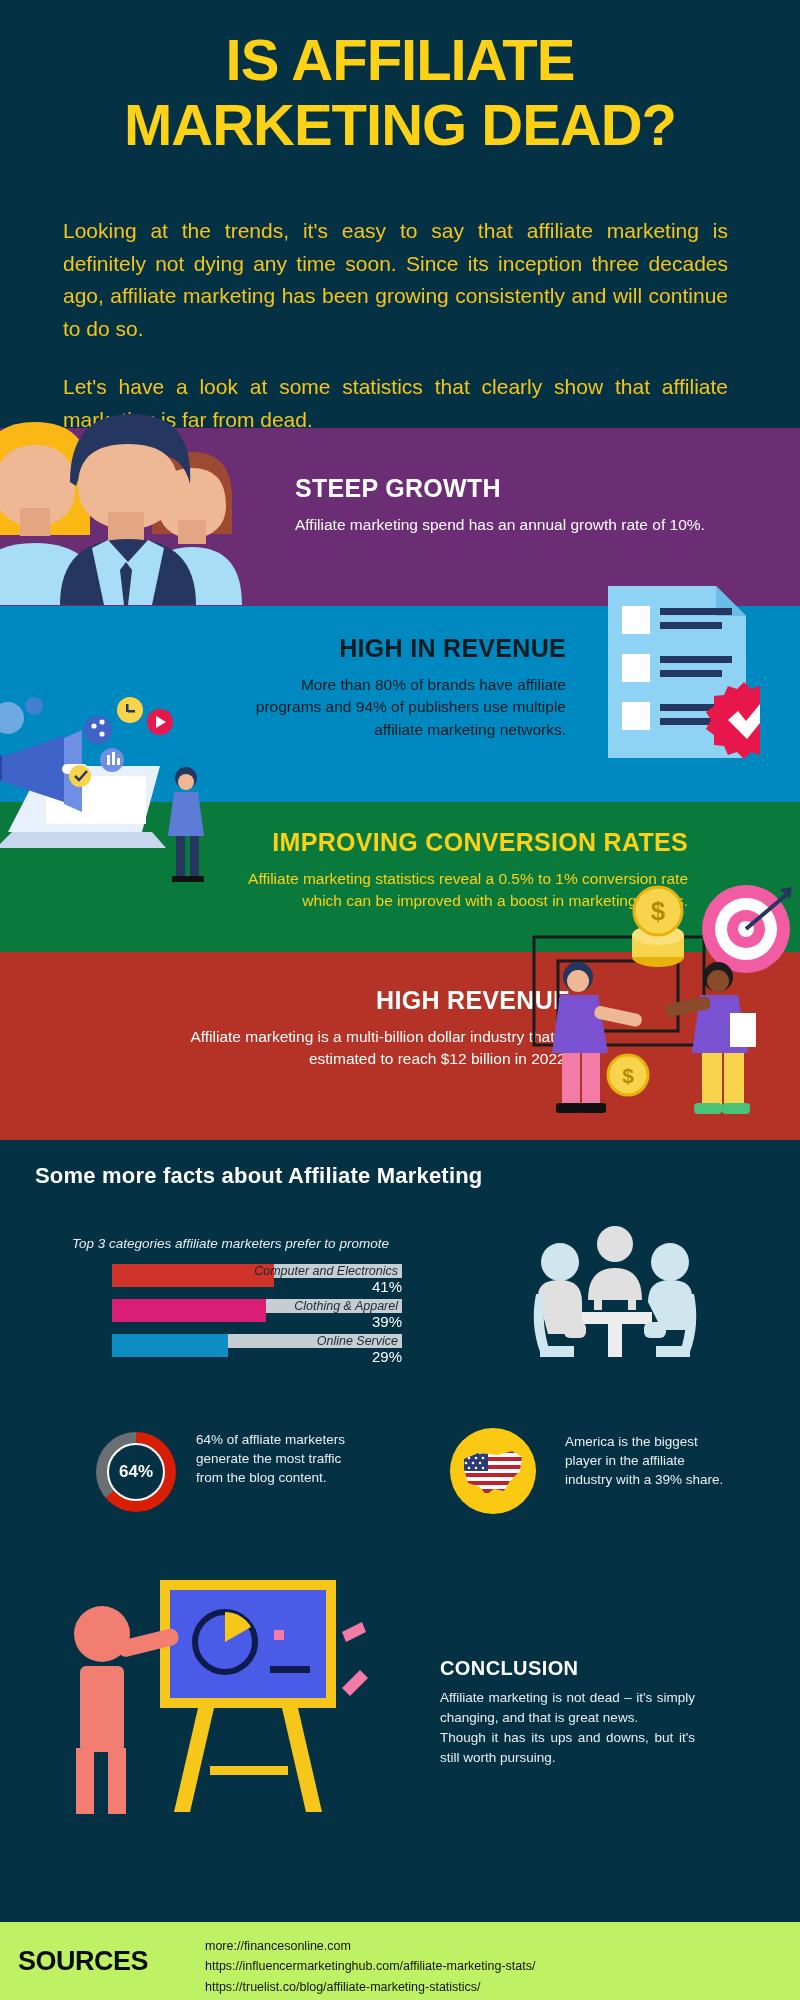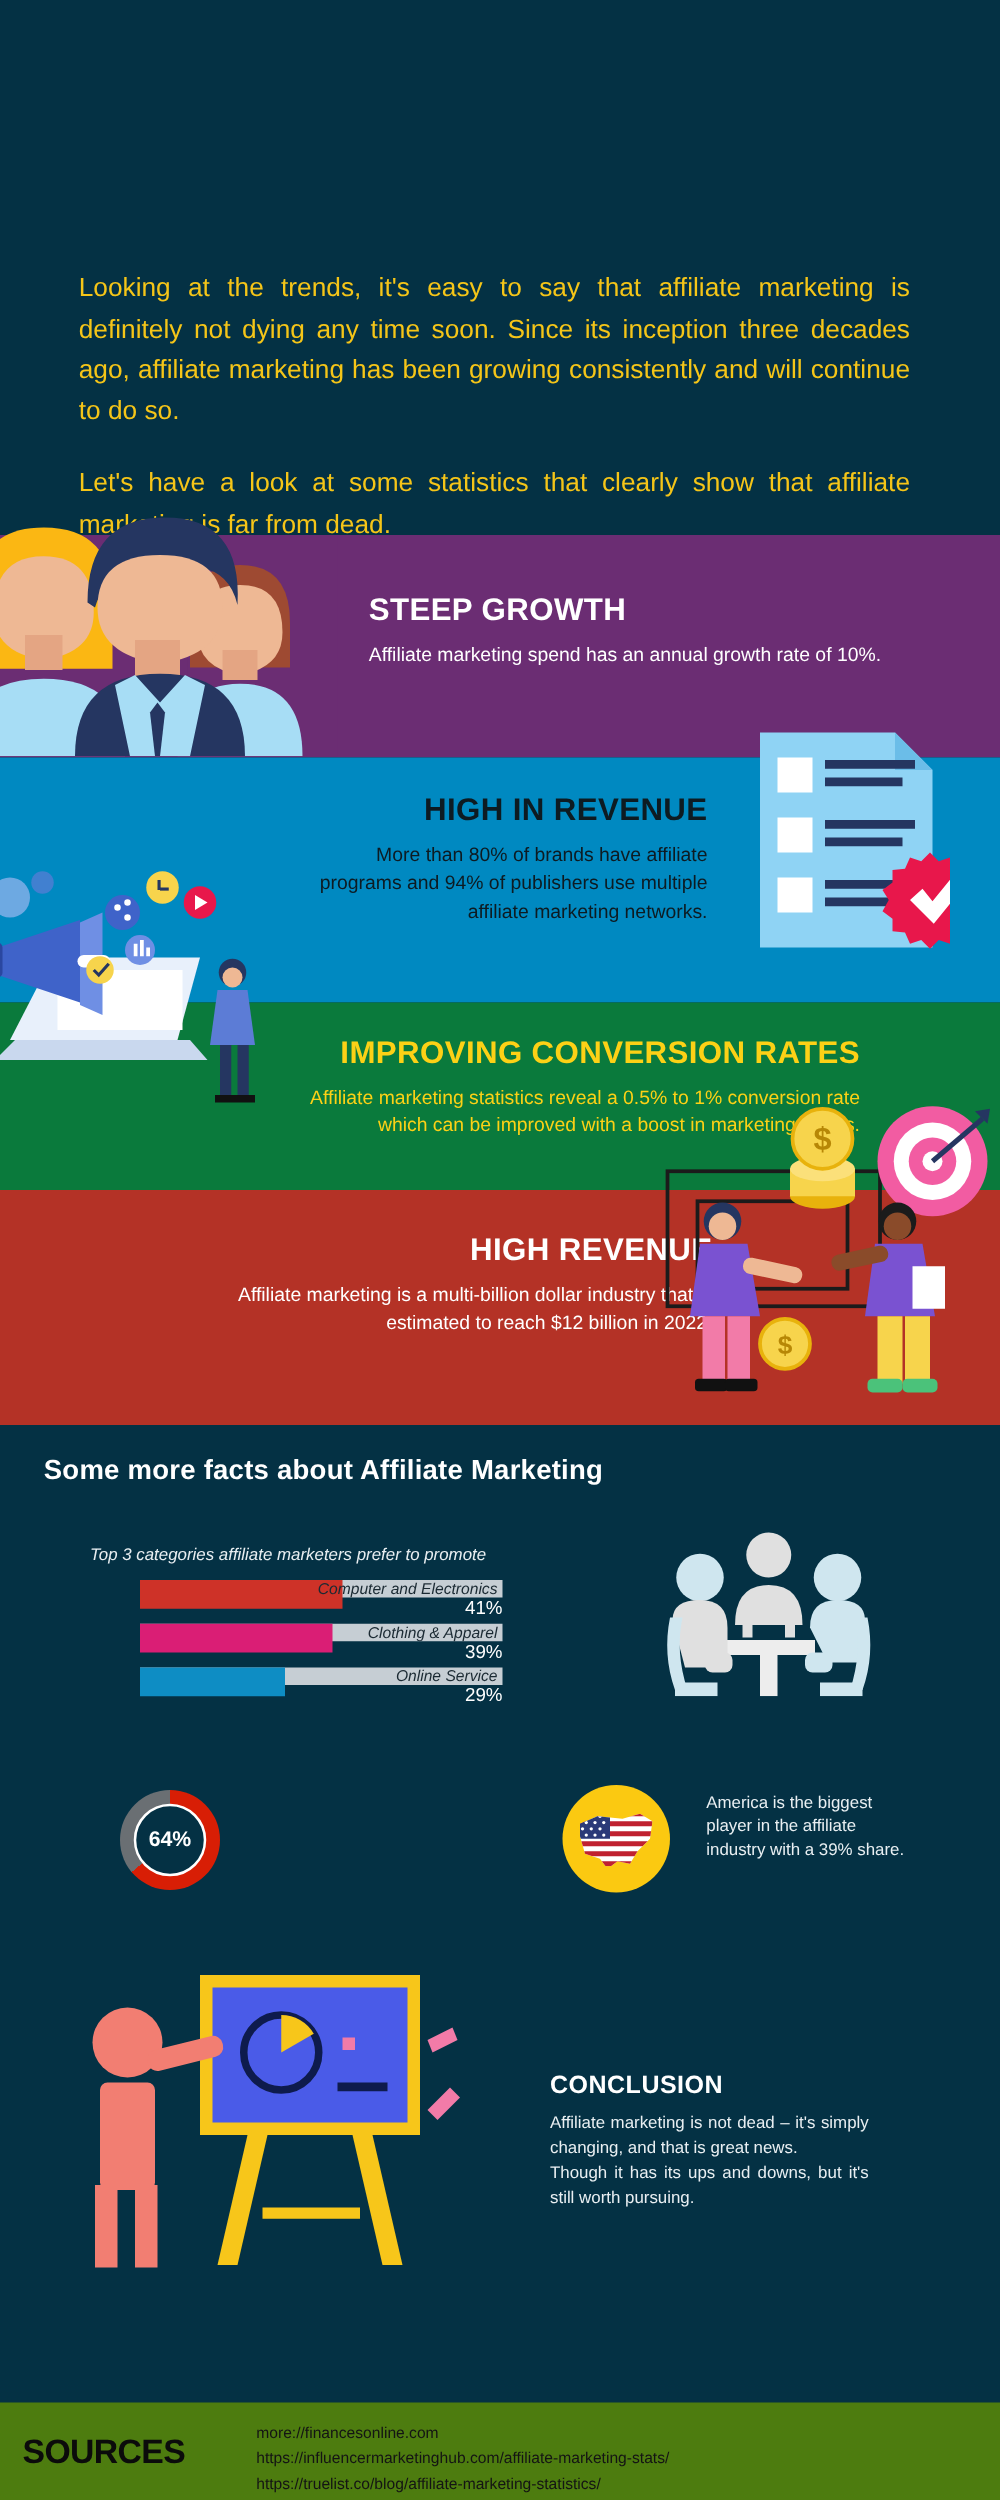--- a/index.html
+++ b/index.html
@@ -133,36 +133,40 @@
   .concl-body {
     position: absolute; left: 440px; top: 1688px; width: 255px;
     color: #e9eff2; font-size: 13.5px; line-height: 1.48;
   }
   .concl-body p { text-align: justify; }
   .concl-body p + p { margin-top: 0px; }
 
   
   .sources {
     position: absolute; left: 0; top: 1922px; width: 800px; height: 78px;
-    background: #4d7c0f;
+    background: #bef264;
   }
   .sources-label {
     position: absolute; left: 18px; top: 24px;
     color: #0b0b0b; font-size: 27px; font-weight: bold; letter-spacing: -0.5px;
   }
   .sources-list { position: absolute; left: 205px; top: 14px; }
   .sources-list div {
     color: #141414; font-size: 12.5px; line-height: 1.62;
   }
 </style>
 </head>
 <body>
 
 <div class="page">
 
+  <div class="title">
+    <div>IS AFFILIATE</div>
+    <div>MARKETING DEAD?</div>
+  </div>
 
   <div class="intro-wrap">
     <div class="intro-p">Looking at the trends, it's easy to say that affiliate marketing is definitely not dying any time soon. Since its inception three decades ago, affiliate marketing has been growing consistently and will continue to do so.</div>
     <div class="intro-p second">Let's have a look at some statistics that clearly show that affiliate marketing is far from dead.</div>
   </div>
 
   <div class="band band-purple">
     <div class="band-inner">
       <div class="band-text t-purple">
         <div class="band-title">STEEP GROWTH</div>
@@ -390,20 +394,21 @@
       <path d="M174 72 q6 30 -4 58 l-10 0 q10 -30 4 -58 z" fill="#CFE6EF"></path>
       <rect x="136" y="124" width="34" height="11" fill="#CFE6EF"></rect>
     </svg>
   </div>
 
   <div class="donut-wrap">
     <div class="donut">
       <div class="donut-hole">64%</div>
     </div>
   </div>
+  <div class="donut-text">64%  of affliate marketers generate the most traffic from the blog content.</div>
 
   <div class="flag-circle">
     <svg width="62" height="44" viewBox="0 0 62 44">
       <defs>
         <clipPath id="usaclip">
           <path d="M2 10 l14 -6 l20 2 l14 -4 l10 6 l-2 14 l-10 10 l-6 10 l-10 -2 l-8 6 l-6 -8 l-12 -4 l-4 -14 z"></path>
         </clipPath>
       </defs>
       <g clip-path="url(#usaclip)">
         <rect x="0" y="0" width="62" height="44" fill="#ffffff"></rect>

